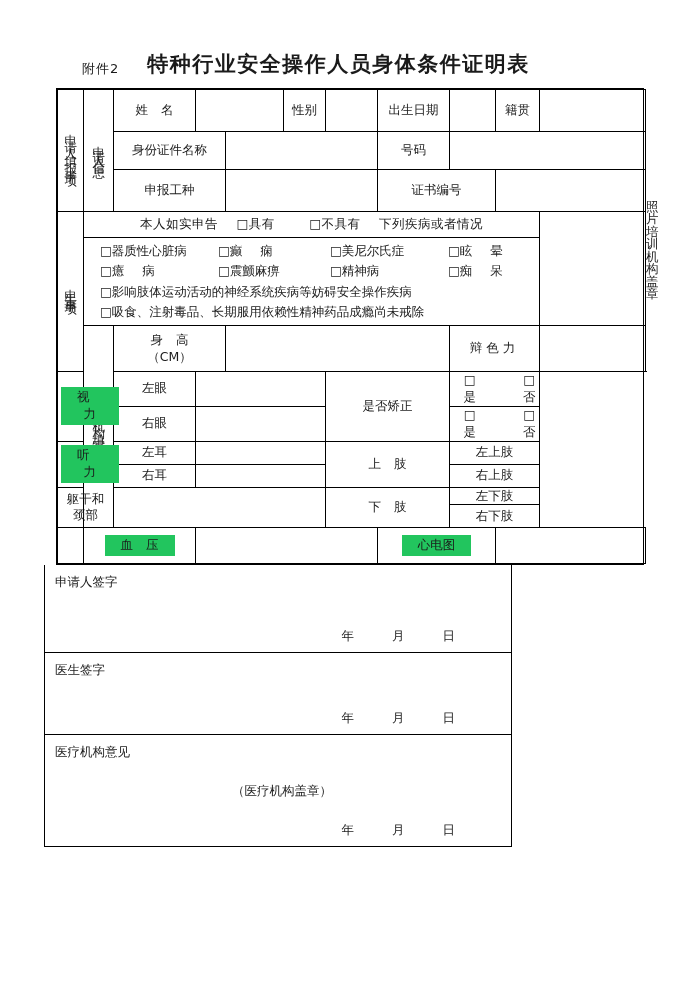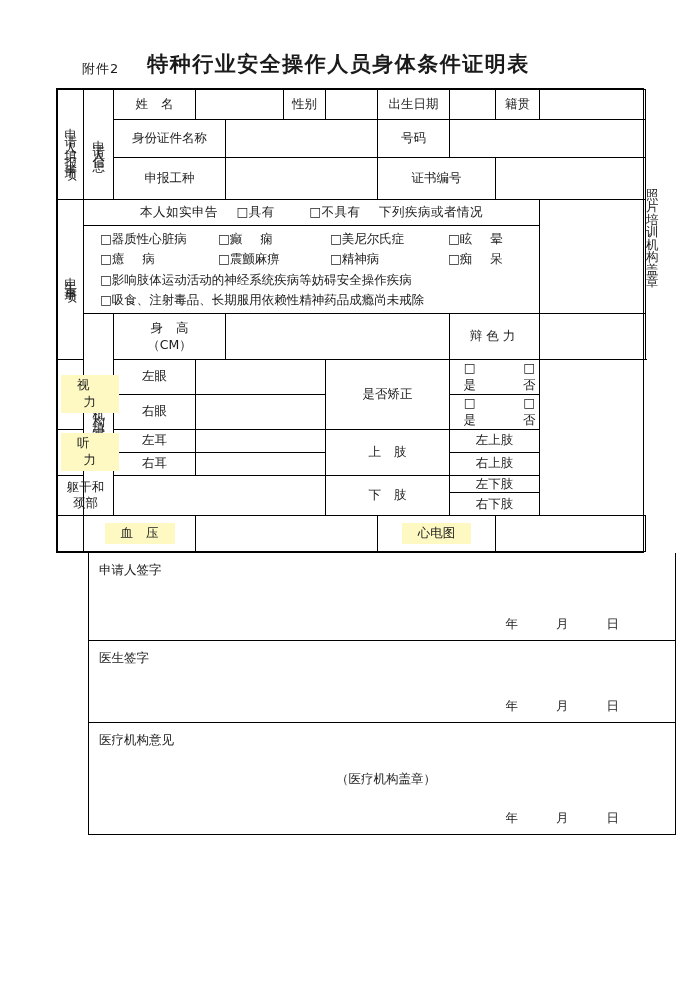--- a/index.html
+++ b/index.html
@@ -68,21 +68,21 @@
     display:inline-block;
     margin:0 auto;
     white-space:nowrap;
   }
   .vtext.tight{letter-spacing:5px;}
 
   
   .sp2{letter-spacing:0;}
   .sp2 .c1{margin-right:13px;}
 
-  .shaded{background:#fef9c3;display:inline-block;padding:1px 3px;}
+  .shaded{background:#22c55e;display:inline-block;padding:1px 3px;}
 
   
   .declare-line{
     font-size:12.5px;text-align:center;white-space:nowrap;letter-spacing:.5px;
   }
   .dis-list{
     font-size:12.5px;text-align:left;padding:3px 0 3px 16px;line-height:1.62;
   }
   .dis-row{display:flex;white-space:nowrap;}
   .dis-row .it{display:inline-block;}
@@ -104,21 +104,21 @@
 
   
   .yn{display:flex;justify-content:flex-start;padding-left:10px;gap:40px;font-size:12.5px;}
 
   
   td.lft{text-align:left;padding-left:8px;}
 
   
   .sig{
     border:1px solid #000;border-top:none;
-    width:588px;margin-left:88px;box-sizing:border-box;
+    width:468px;margin-left:44px;box-sizing:border-box;
     position:relative;
   }
   .sig .title{
     font-size:12.5px;padding:9px 0 0 10px;
   }
   .sig .ymd{
     position:absolute;right:56px;bottom:7px;
     font-size:12.5px;letter-spacing:0;white-space:nowrap;
   }
   .sig .ymd span{margin-left:34px;}
@@ -158,21 +158,21 @@
       </colgroup>
 
       <tbody>
           <tr>
         <td class="vcell" rowspan="3">
           <span class="vtext">申请人填报事项</span>
         </td>
         <td class="vcell" rowspan="3">
           <span class="vtext tight">申请人信息</span>
         </td>
-        <td style="height:30px">
+        <td style="height:42px">
           <span class="lbl sp2"><span class="c1">姓</span><span>名</span></span>
         </td>
         <td class="blank" colspan="2"></td>
         <td>性别</td>
         <td class="blank"></td>
         <td>出生日期</td>
         <td class="blank"></td>
         <td>籍贯</td>
         <td class="blank"></td>
       </tr>

